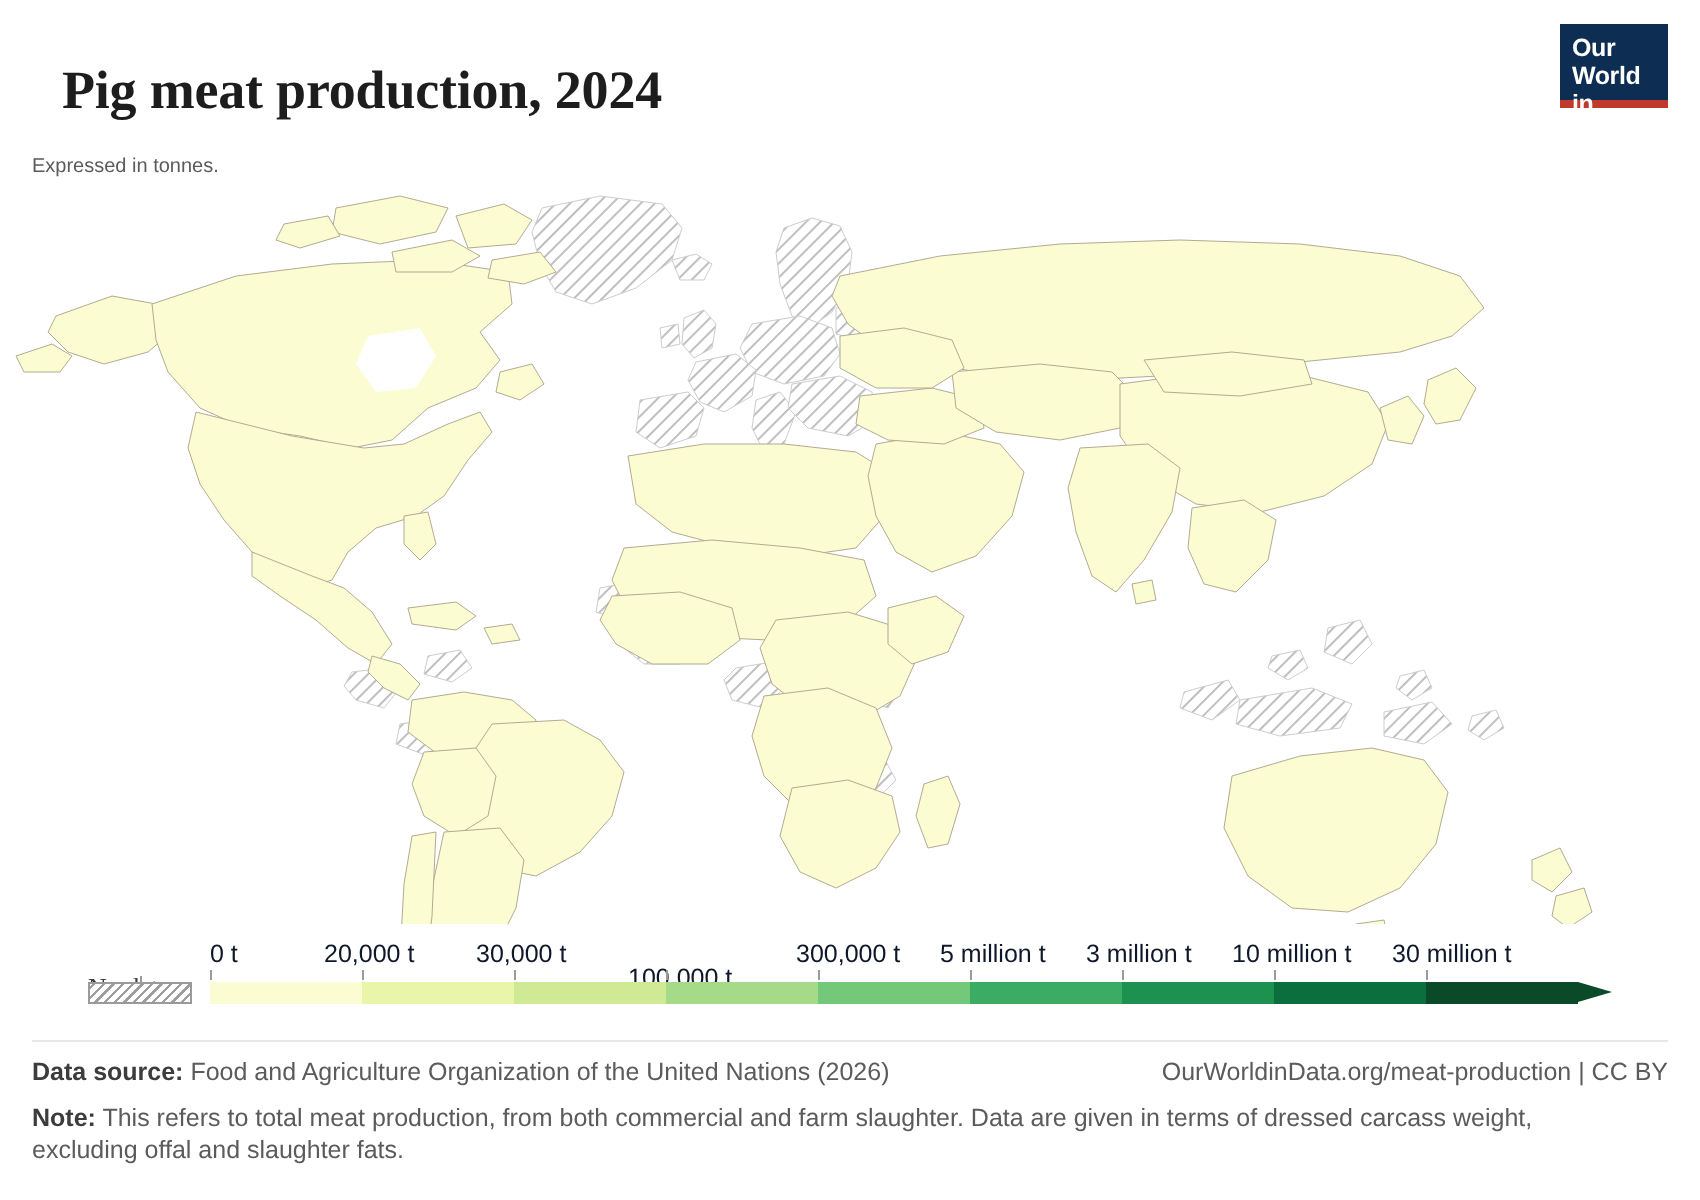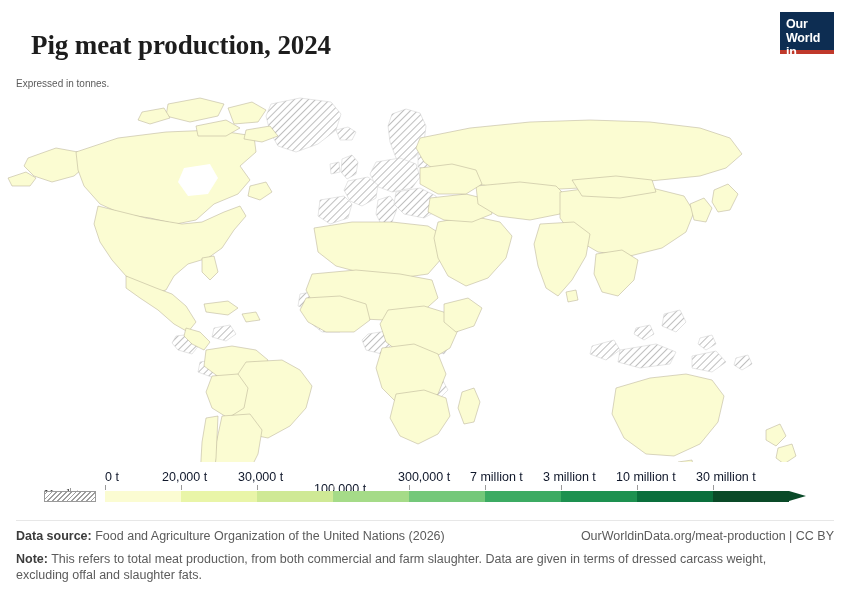--- a/index.html
+++ b/index.html
@@ -378,21 +378,21 @@
 
 <div class="legend">
 
   <div class="legend-labels">
     <span class="nodata-label">No data</span>
     <span class="legend-label" style="left:105px;">0 t</span>
     <span class="legend-label" style="left:162px;">20,000 t</span>
     <span class="legend-label" style="left:238px;">30,000 t</span>
     <span class="legend-label" style="left:314px;margin-top:12px;">100,000 t</span>
     <span class="legend-label" style="left:398px;">300,000 t</span>
-    <span class="legend-label" style="left:470px;">7 million t</span>
+    <span class="legend-label" style="left:470px;">5 million t</span>
     <span class="legend-label" style="left:543px;">3 million t</span>
     <span class="legend-label" style="left:616px;">10 million t</span>
     <span class="legend-label" style="left:696px;">30 million t</span>
   </div>
 
   <div class="legend-bar-row">
     <div class="nodata-swatch">
       <div class="tick" style="left:25px;"></div>
     </div>
     <div class="ramp">

